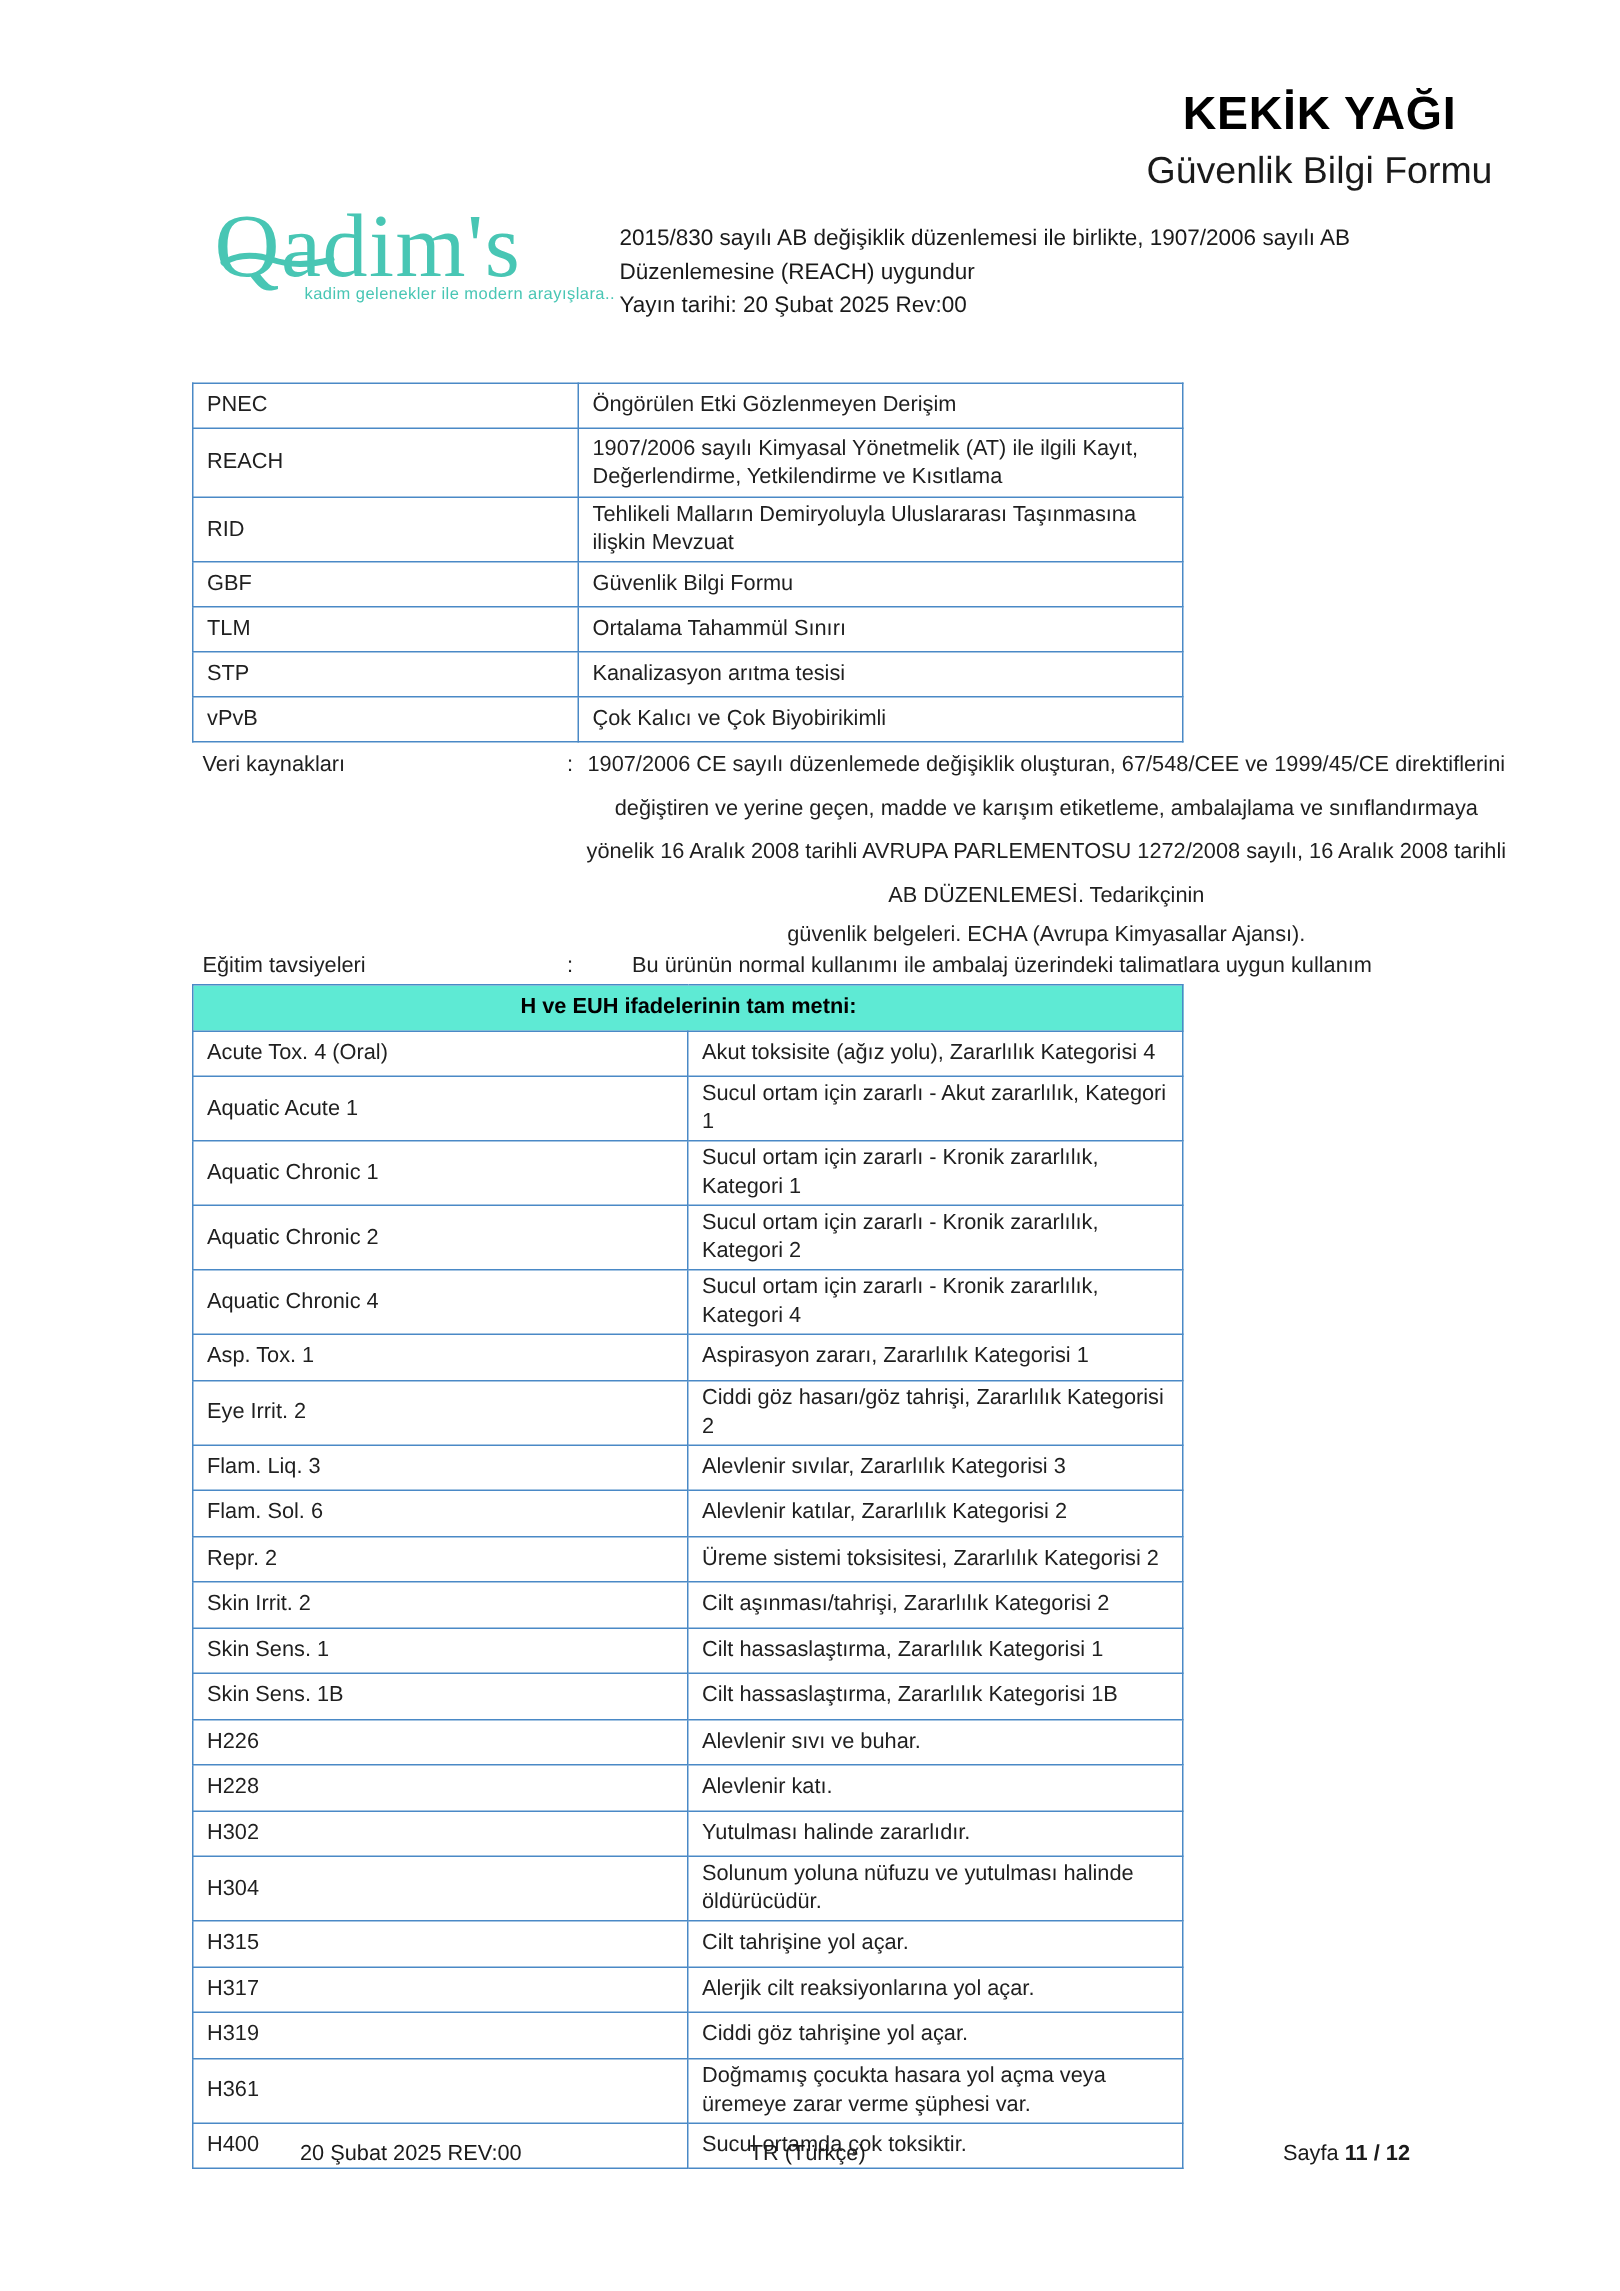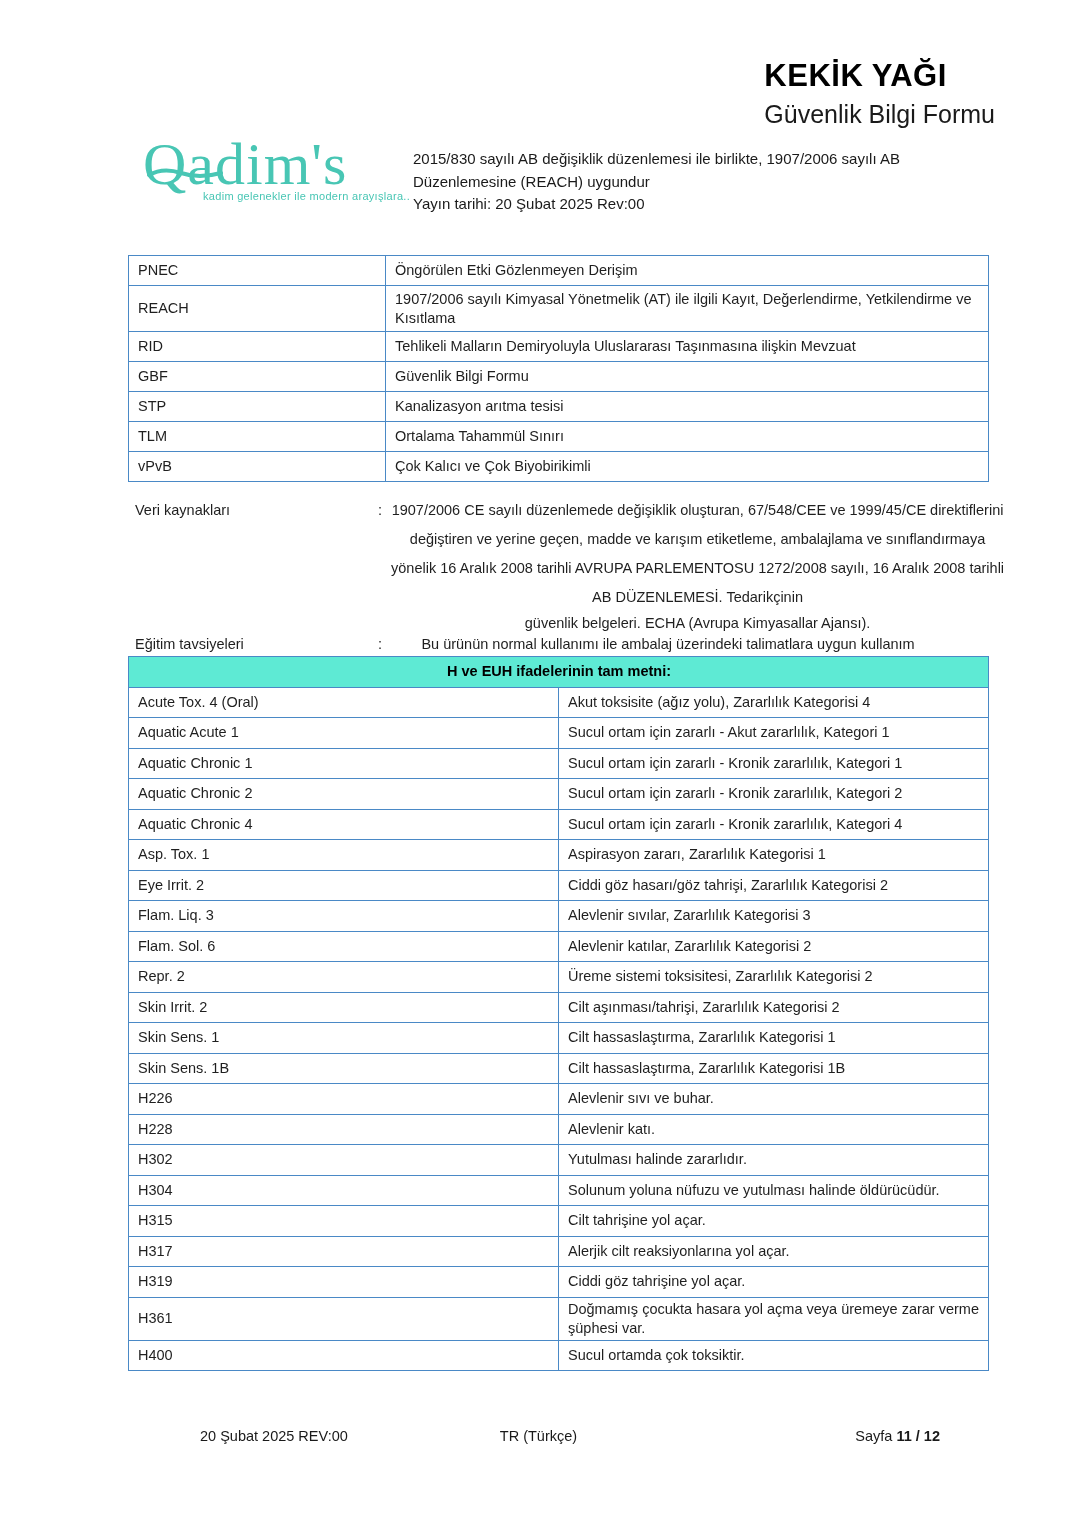--- a/index.html
+++ b/index.html
@@ -44,21 +44,21 @@
     letter-spacing: 0.3px;
     color: #48C6B4;
     margin: -4px 0 0 60px;
     white-space: nowrap;
   }
 
   .titleblock {
     position: absolute;
     right: 85px;
     top: 58px;
-    text-align: left;
+    text-align: center;
   }
   .product-title {
     font-size: 31px;
     font-weight: 700;
     letter-spacing: 0.5px;
     color: #000000;
   }
   .form-title {
     font-size: 25px;
     font-weight: 400;
@@ -73,21 +73,21 @@
     font-size: 15px;
     line-height: 22.5px;
     color: #1a1a1a;
   }
 
   
   table { border-collapse: collapse; }
   .doc-table {
     position: absolute;
     left: 128px;
-    width: 861px;
+    width: 661px;
     table-layout: fixed;
   }
   .doc-table td, .doc-table th {
     border: 1.5px solid #4a89c6;
     font-size: 14.5px;
     font-weight: 400;
     text-align: left;
     vertical-align: middle;
     padding: 2px 8px 2px 9px;
     color: #1f1f1f;
@@ -176,26 +176,26 @@
       </tr>
       <tr>
         <td class="col-term">RID</td>
         <td>Tehlikeli Malların Demiryoluyla Uluslararası Taşınmasına ilişkin Mevzuat</td>
       </tr>
       <tr>
         <td class="col-term">GBF</td>
         <td>Güvenlik Bilgi Formu</td>
       </tr>
       <tr>
+        <td class="col-term">TLM</td>
+        <td>Ortalama Tahammül Sınırı</td>
+      </tr>
+      <tr>
         <td class="col-term">STP</td>
         <td>Kanalizasyon arıtma tesisi</td>
-      </tr>
-      <tr>
-        <td class="col-term">TLM</td>
-        <td>Ortalama Tahammül Sınırı</td>
       </tr>
       <tr>
         <td class="col-term">vPvB</td>
         <td>Çok Kalıcı ve Çok Biyobirikimli</td>
       </tr>
     </tbody>
   </table>
 
   <div class="sources">
     <div class="src-row">

